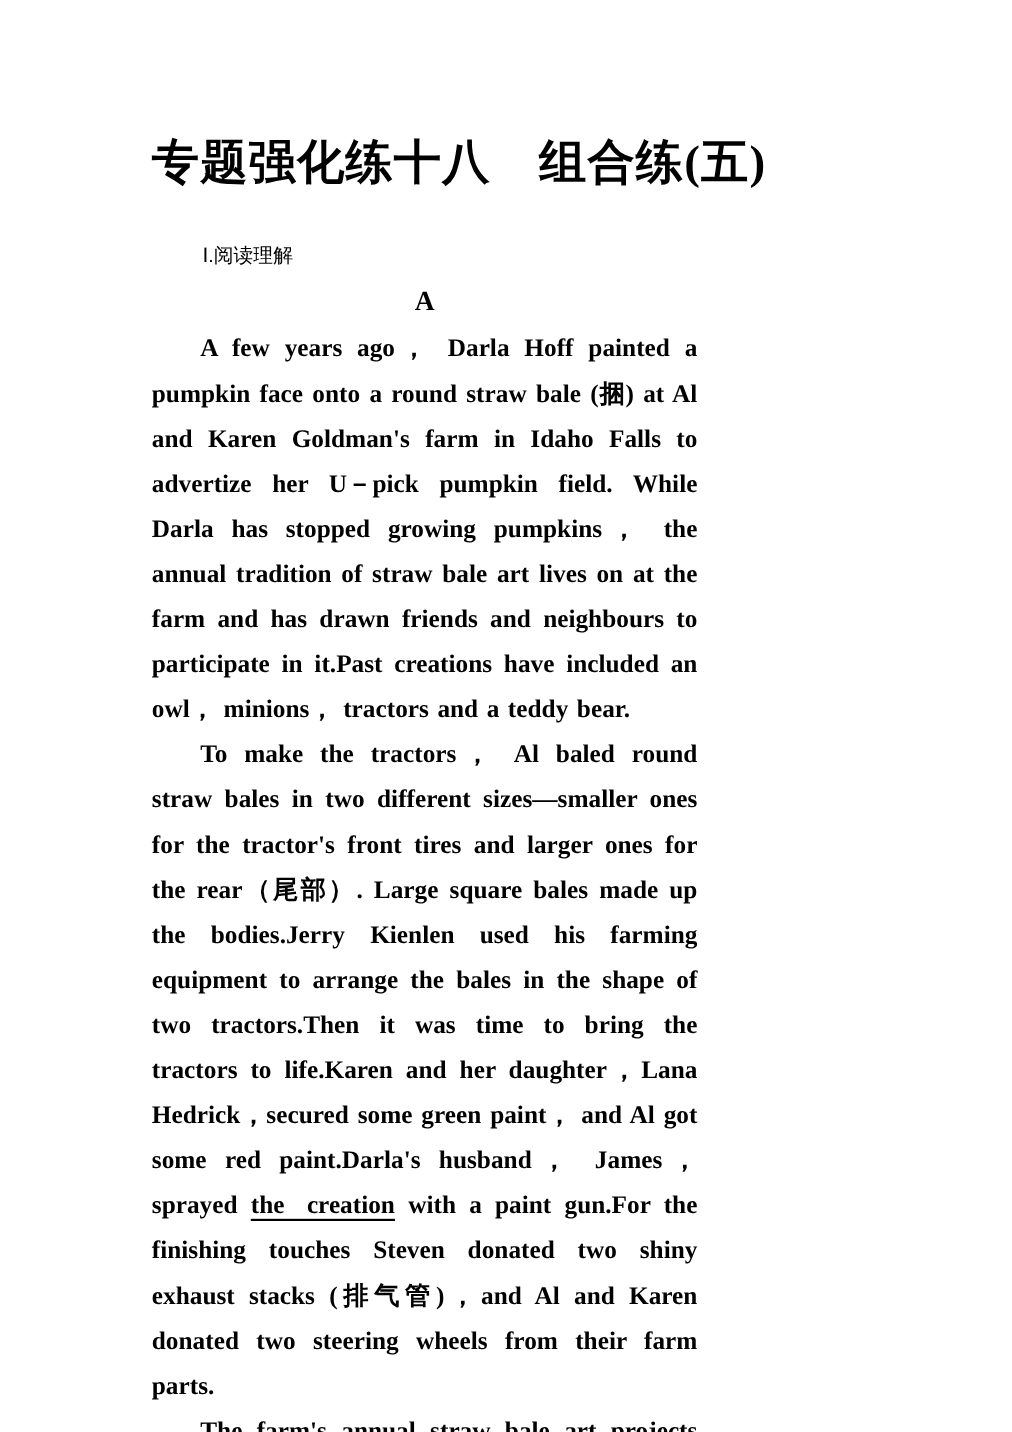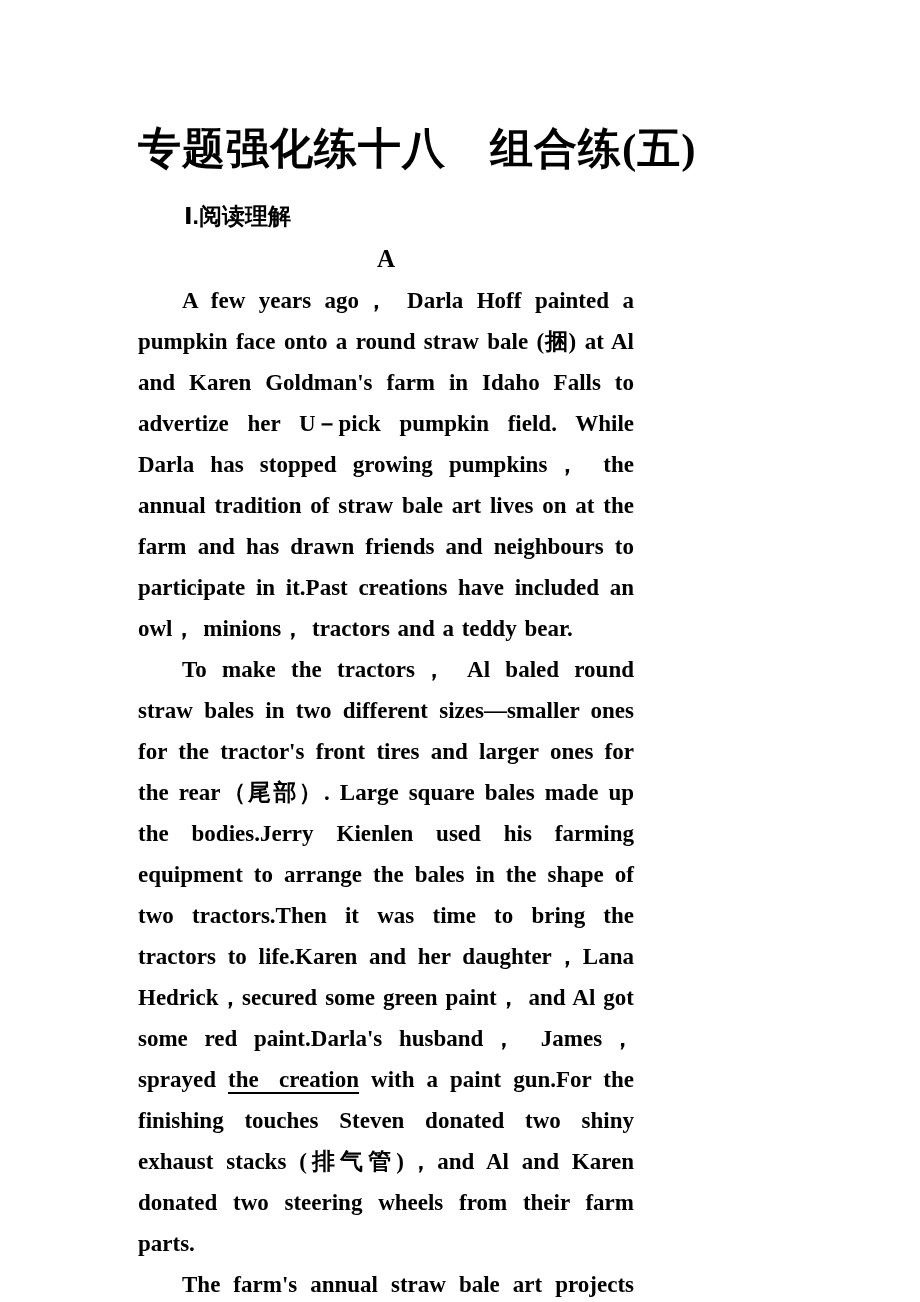--- a/index.html
+++ b/index.html
@@ -22,24 +22,24 @@
   .doc-title {
     font-size: 43px;
     font-weight: 700;
     text-align: center;
     letter-spacing: 1px;
     line-height: 50px;
     font-family: "Liberation Serif", "DejaVu Serif", serif;
     white-space: nowrap;
   }
   .section-heading {
-    margin-top: 26px;
+    margin-top: 42px;
     padding-left: 46px;
-    font-size: 23px;
-    font-weight: 700;
+    font-size: 18px;
+    font-weight: 400;
     line-height: 32px;
     font-family: "Liberation Sans", "DejaVu Sans", sans-serif;
   }
   .passage-label {
     margin-top: 12px;
     text-align: center;
     font-size: 25px;
     font-weight: 700;
     line-height: 30px;
   }

